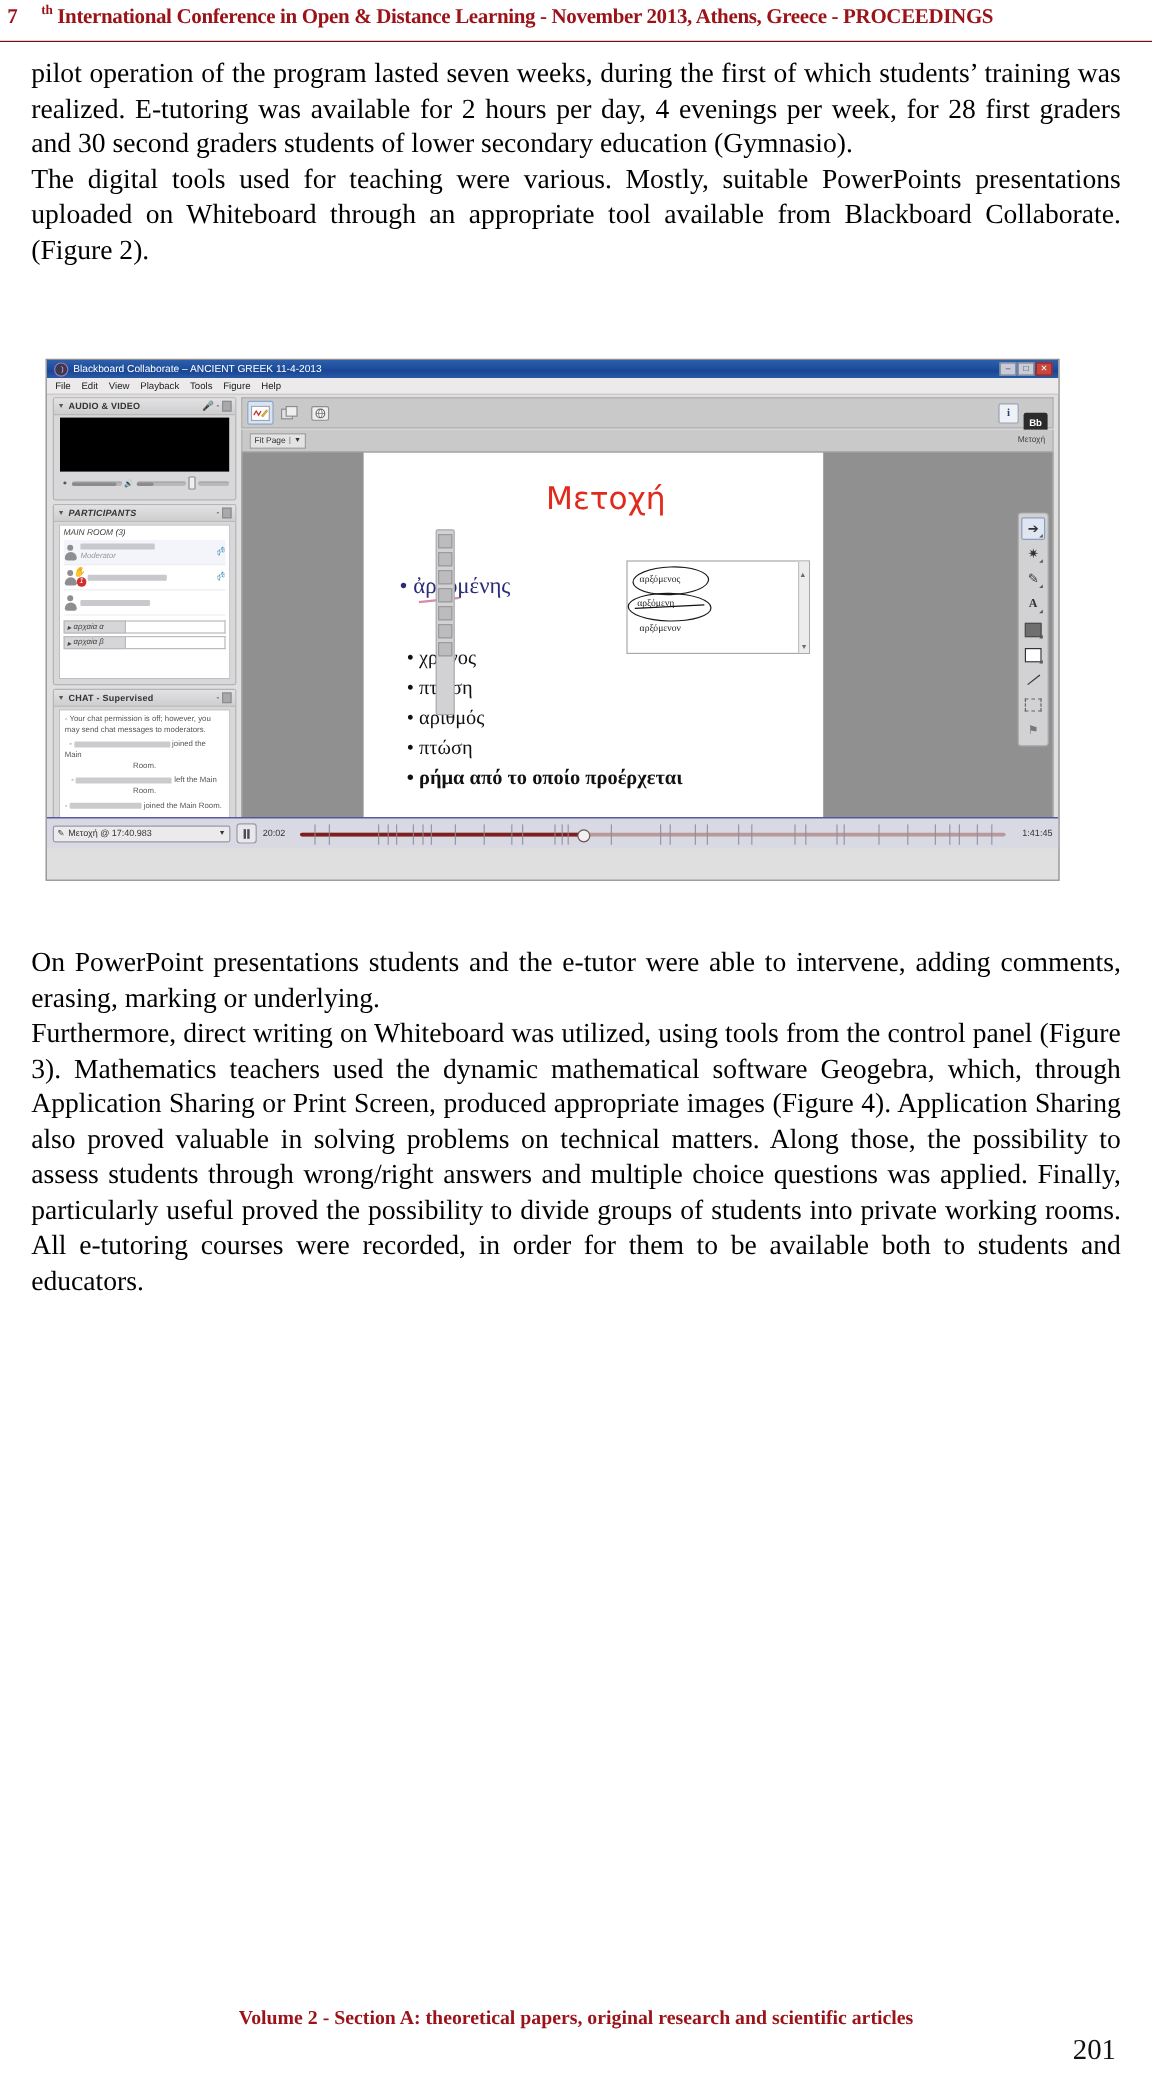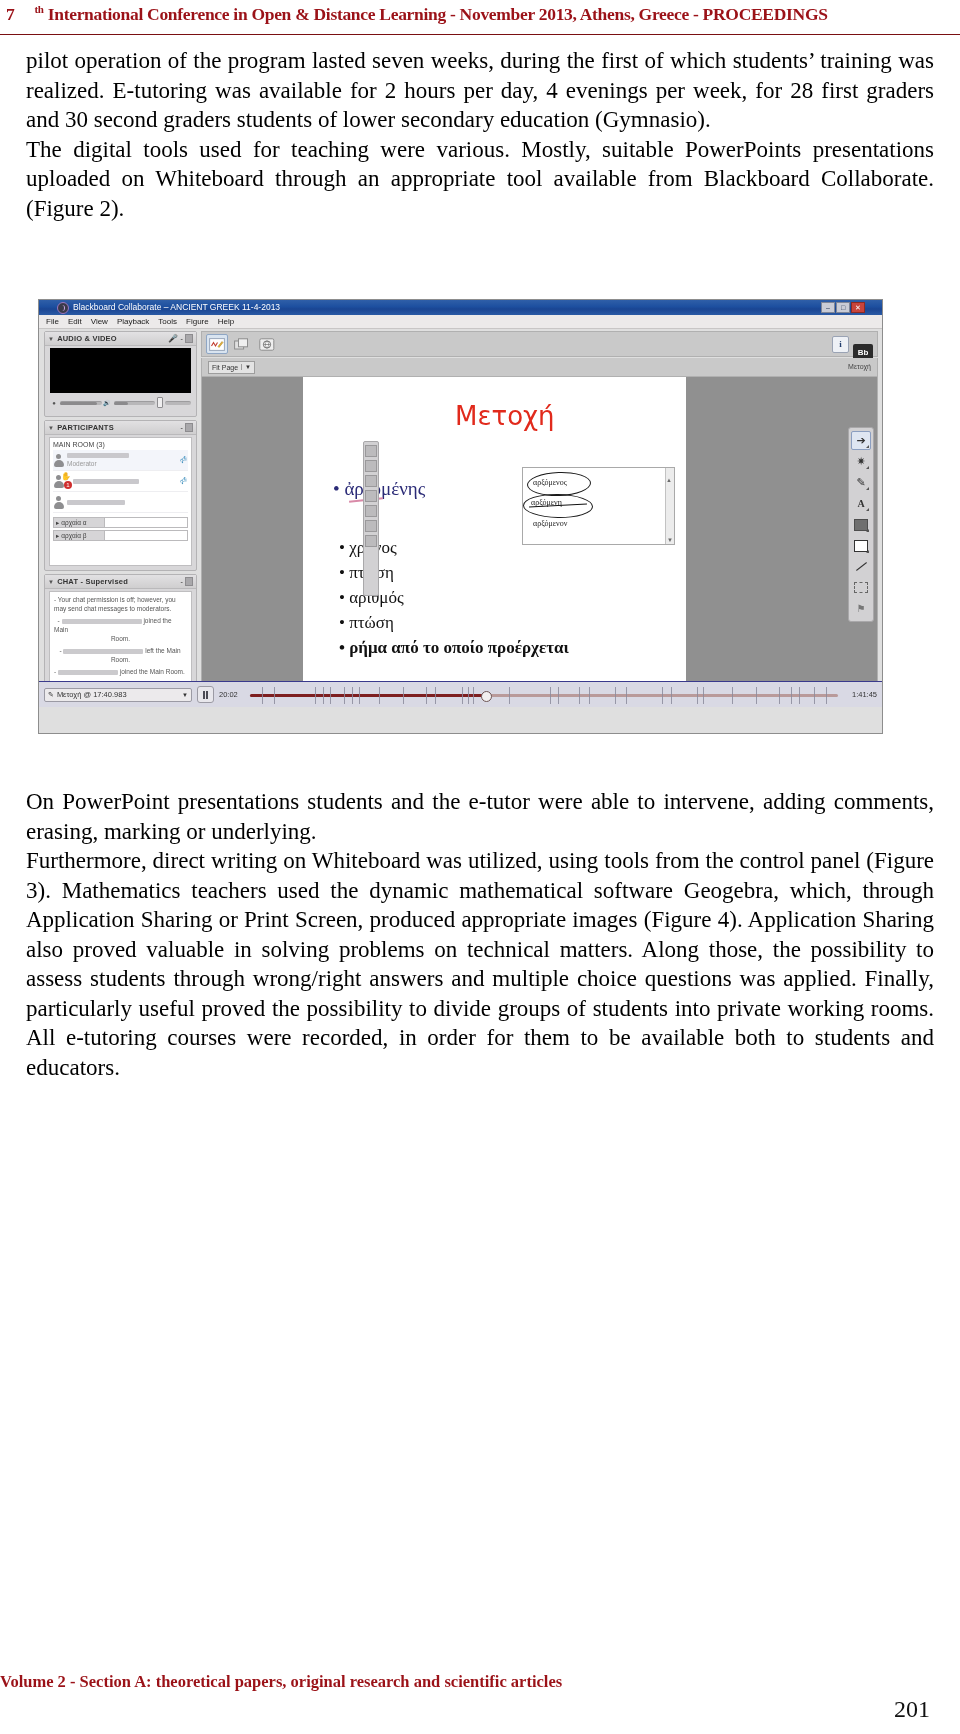--- a/index.html
+++ b/index.html
@@ -53,21 +53,21 @@
     background:#dfdfdf;
     border:1px solid #8d8d8d;
     box-sizing:border-box;
     overflow:hidden;
     font-family:"Liberation Sans", sans-serif;
   }
   .titlebar {
     position:absolute; left:0; top:0; width:100%; height:15px;
     background:linear-gradient(to bottom,#2f5fa8 0%,#1d4f9f 45%,#1a4593 60%,#2a5aa5 100%);
     color:#fff; font-size:8px; line-height:15px;
-    display:flex; align-items:center; padding:0 16px; box-sizing:border-box;
+    display:flex; align-items:center; padding:0 4px; box-sizing:border-box;
   }
   .tb-logo {
     width:10px; height:10px; margin:0 4px 0 2px; border-radius:50%;
     background:#3a3a4a; border:1px solid #9a76c0; position:relative; flex:none;
   }
   .tb-logo:after {
     content:""; position:absolute; left:3px; top:2px;
     width:3px; height:6px; border-right:1.5px solid #c9a8e8; border-radius:0 4px 4px 0;
   }
   .tb-title { font-size:8.5px; white-space:nowrap; }
@@ -111,21 +111,21 @@
   .slider-row {
     position:absolute; left:5px; width:141px; height:9px; display:flex; align-items:center; gap:2px;
   }
   .slider-row.r1 { top:66px; }
   .track { height:3px; background:#b8b7b9; border-top:1px solid #9d9c9e; flex:1; position:relative; border-radius:2px; }
   .track .fill { position:absolute; left:0; top:0; bottom:0; background:#8b8a8c; width:55%; border-radius:2px; }
   .knob { width:4px; height:9px; background:#efeeef; border:1px solid #8d8c8f; border-radius:1px; }
   .ic-mic, .ic-spk { font-size:6px; color:#555; width:8px; text-align:center; }
 
   
-  #p-part { top:89px; height:151px; }
+  #p-part { top:89px; height:151px;font-style:italic; }
   .part-inner {
     position:absolute; left:4px; top:16px; right:4px; bottom:4px;
     background:#fff; border:1px solid #bfbec0; box-sizing:border-box; padding:3px 3px 0 3px;
     overflow:hidden;
   }
   .room-label { font-size:7px; color:#444; margin-bottom:2px; }
   .prow { display:flex; align-items:center; gap:3px; height:20px; border-bottom:1px solid #eeeef1; position:relative; }
   .prow.alt { background:#f3f5fa; }
   .avatar {
     width:11px; height:13px; flex:none; position:relative;
@@ -302,21 +302,21 @@
     position:absolute; left:0; top:9px; height:3px; width:40%; background:#7e1f1f; border-radius:2px;
   }
   .scrub .handle {
     position:absolute; left:40%; top:6px; width:9px; height:9px; border-radius:50%;
     background:#f2f0f0; border:1px solid #6d5555; margin-left:-4px;
   }
   .scrub .tick { position:absolute; top:2px; width:1px; height:17px; background:#8b8b9c; opacity:.85; }
 
   
   .footer-note {
-    position:absolute; left:0; top:1672px; width:960px; 
+    position:absolute; left:0; top:1672px; width:960px; text-align:center;
     font-family:"Liberation Serif", serif; font-weight:bold; font-size:16.5px; color:#9b1218;
   }
   .pageno {
     position:absolute; right:30px; top:1696px;
     font-family:"Liberation Serif", serif; font-size:24px; color:#111;
   }
 </style>
 </head>
 <body>
 

